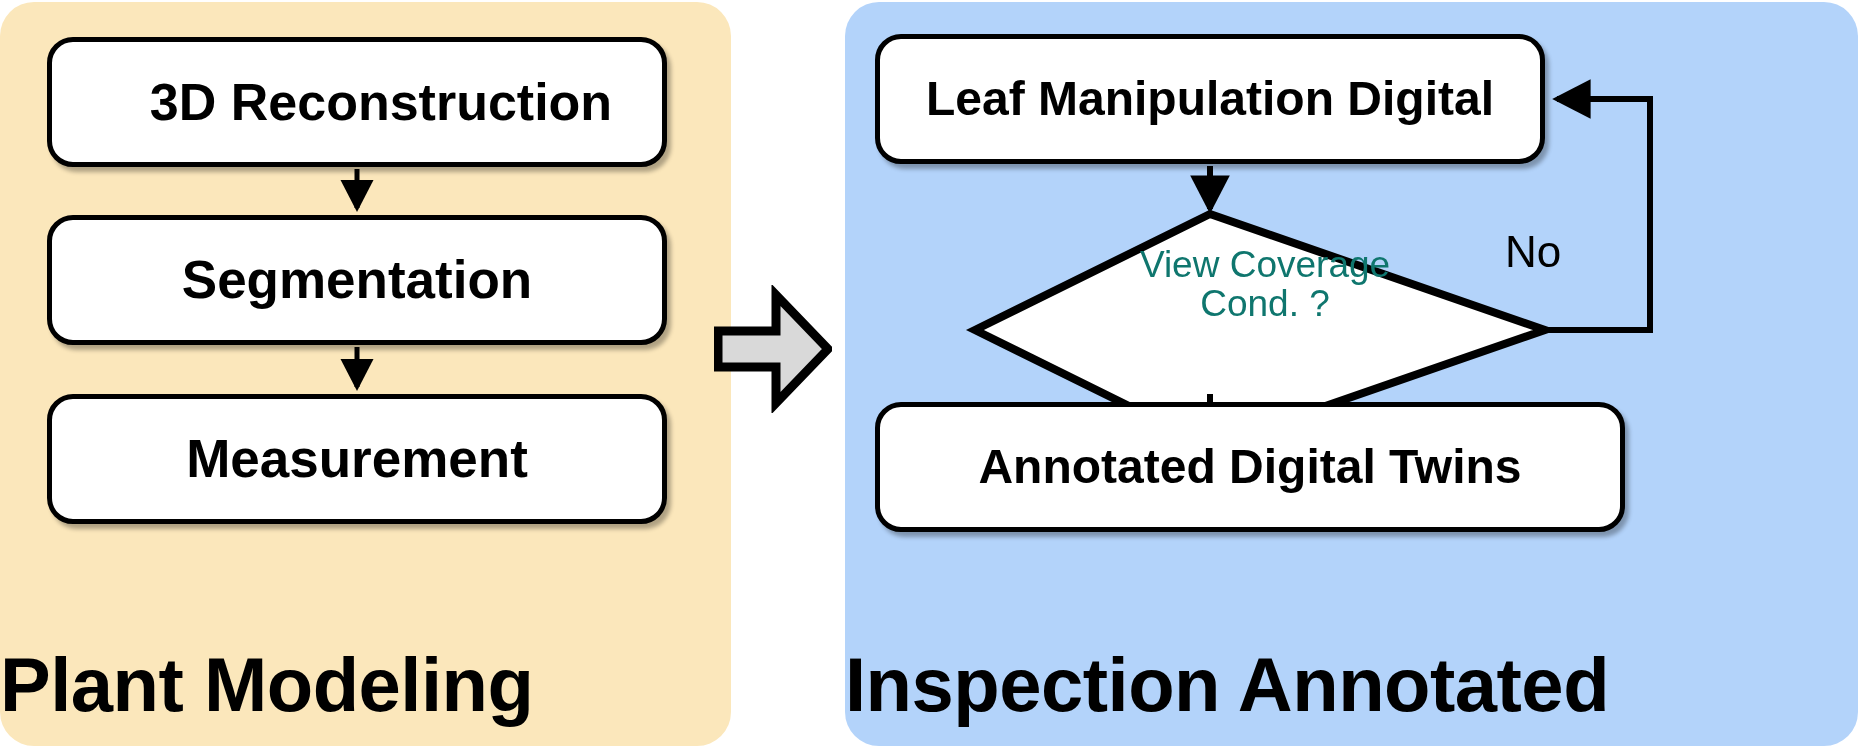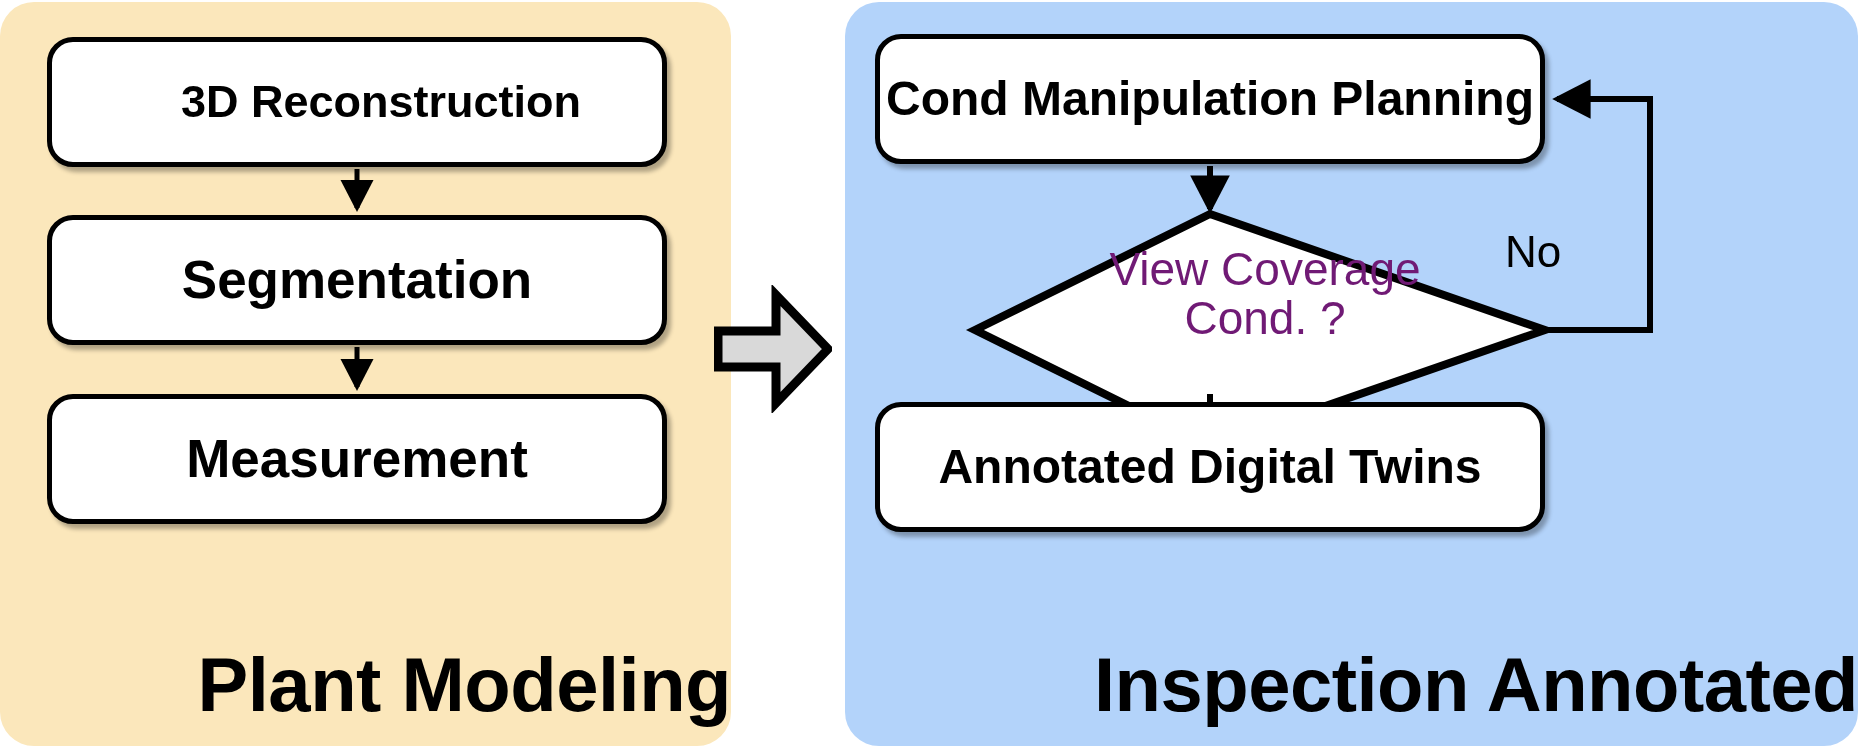--- a/index.html
+++ b/index.html
@@ -36,26 +36,25 @@
     top: 2px;
     width: 1013px;
     height: 744px;
     background: #b3d3fa;
   }
 
   .panel-title {
     position: absolute;
     left: 0;
     right: 0;
-    text-align: right;
+    text-align: left;
     font-weight: bold;
     color: #000000;
     letter-spacing: -0.5px;
     white-space: nowrap;
-    padding-left: 48px;
   }
   #panel-left .panel-title {
     bottom: 18px;
     font-size: 76px;
   }
   #panel-right .panel-title {
     bottom: 18px;
     font-size: 76px;
   }
 
@@ -70,45 +69,45 @@
     align-items: center;
     justify-content: center;
     color: #000000;
     font-weight: bold;
     box-shadow: 4px 5px 4px rgba(0,0,0,0.30);
     text-align: center;
     line-height: 1.05;
   }
 
   
-  #box-3d-reconstruction { left: 47px;  top: 35px;  width: 620px; height: 130px; font-size: 45px; padding-left: 48px; }
+  #box-3d-reconstruction { left: 47px;  top: 35px;  width: 620px; height: 130px; font-size: 52px; padding-left: 48px; }
   #box-segmentation      { left: 47px;  top: 213px; width: 620px; height: 130px; font-size: 53px; }
   #box-measurement       { left: 47px;  top: 392px; width: 620px; height: 130px; font-size: 53px; }
 
   
   #box-leaf-manipulation { left: 30px;  top: 32px;  width: 670px; height: 130px; font-size: 48px; }
-  #box-annotated-twins   { left: 30px;  top: 400px; width: 670px; height: 130px; font-size: 48px; }
+  #box-annotated-twins   { left: 30px;  top: 400px; width: 750px; height: 130px; font-size: 48px; }
 
   
   .edge-layer {
     position: absolute;
     left: 0;
     top: 0;
     width: 100%;
     height: 100%;
     overflow: visible;
     pointer-events: none;
   }
 
   
   .diamond-label {
     position: absolute;
     text-align: center;
-    color: #701a75;
-    font-size: 46px;
+    color: #0f766e;
+    font-size: 37px;
     line-height: 1.06;
     white-space: pre-line;
     pointer-events: none;
   }
   #diamond-text {
     left: 160px;
     top: 243px;
     width: 520px;
   }
 
@@ -194,21 +193,21 @@
     <svg class="edge-layer" viewBox="0 0 1013 744" preserveAspectRatio="none">
       <defs>
         <marker id="arrowhead-yes" markerWidth="7" markerHeight="7" refX="5.6" refY="3.5" orient="auto" markerUnits="strokeWidth">
           <path d="M0,0.2 L6.4,3.5 L0,6.8 z" fill="#000000"></path>
         </marker>
       </defs>
       <line x1="365" y1="446" x2="365" y2="392" stroke="#000000" stroke-width="6" marker-end="url(#arrowhead-yes)" transform="rotate(180 365 419)"></line>
     </svg>
 
     <div class="node-box" id="box-leaf-manipulation">
-      <span>Cond Manipulation Planning</span>
+      <span>Leaf Manipulation Digital</span>
     </div>
 
     <div class="diamond-label" id="diamond-text">View Coverage
 Cond. ?</div>
 
     <div class="branch-label" id="label-no">No</div>
 
     <div class="branch-label" id="label-yes">Yes</div>
 
     <div class="node-box" id="box-annotated-twins">

